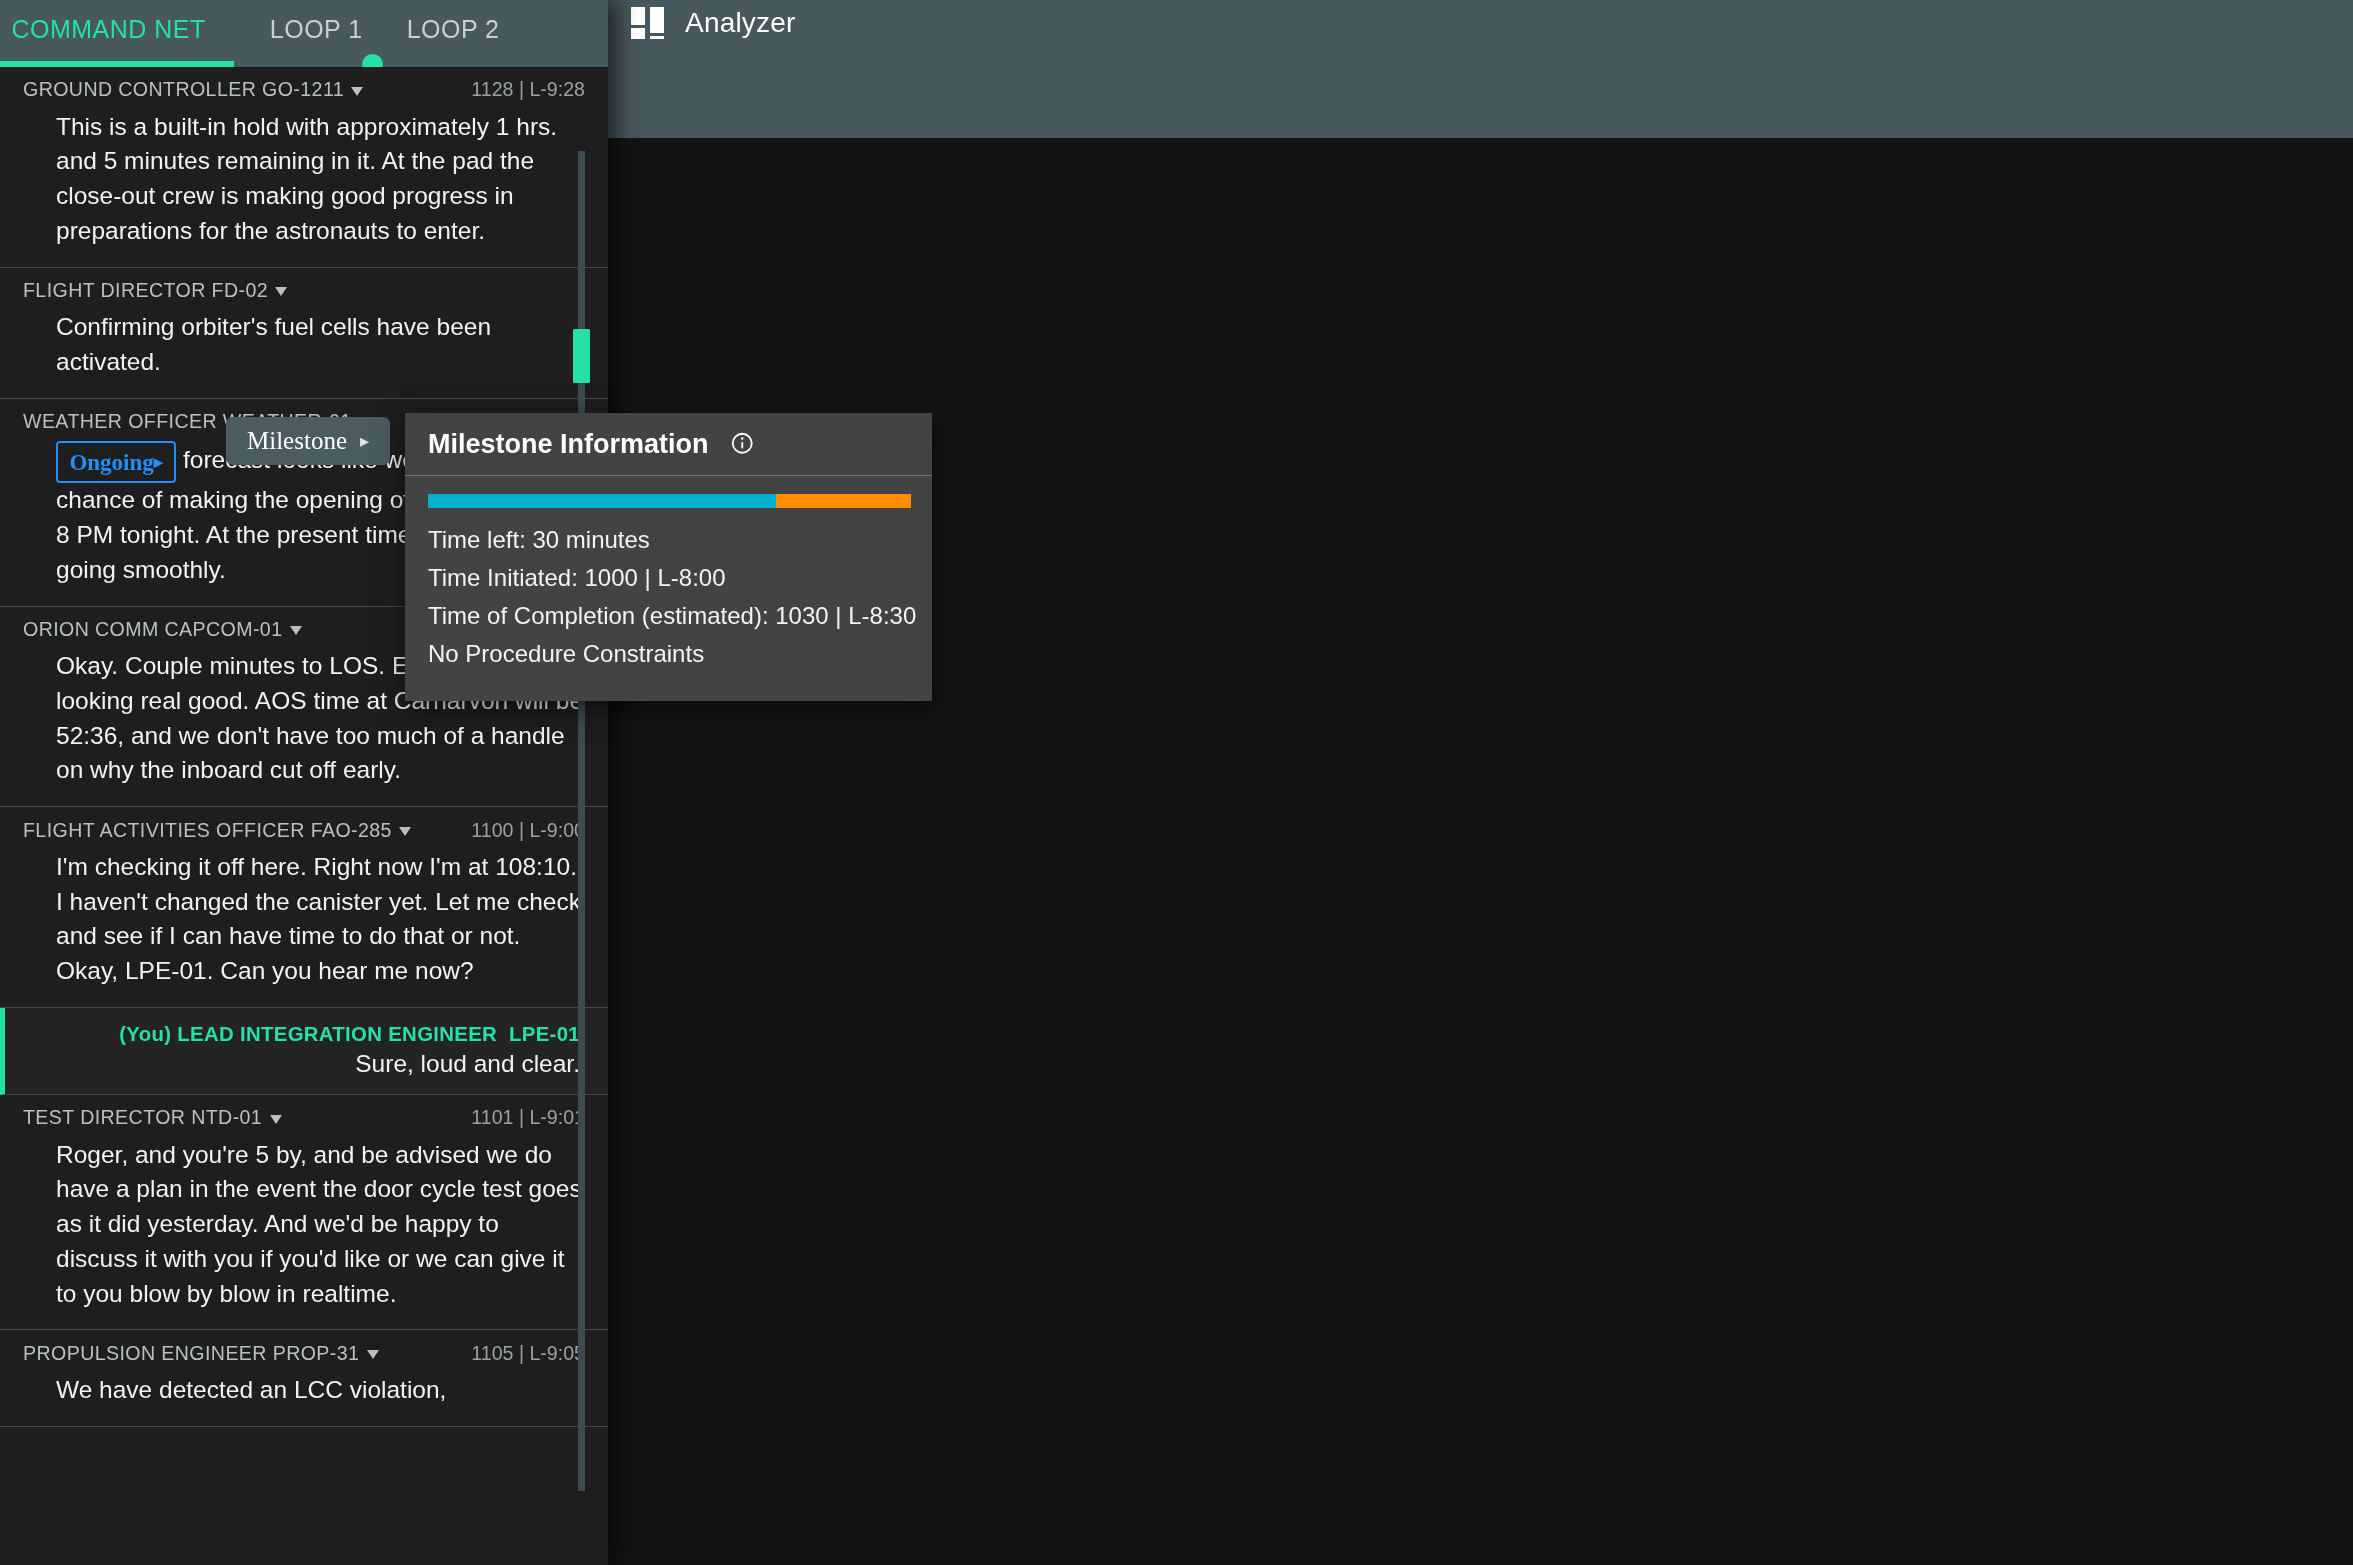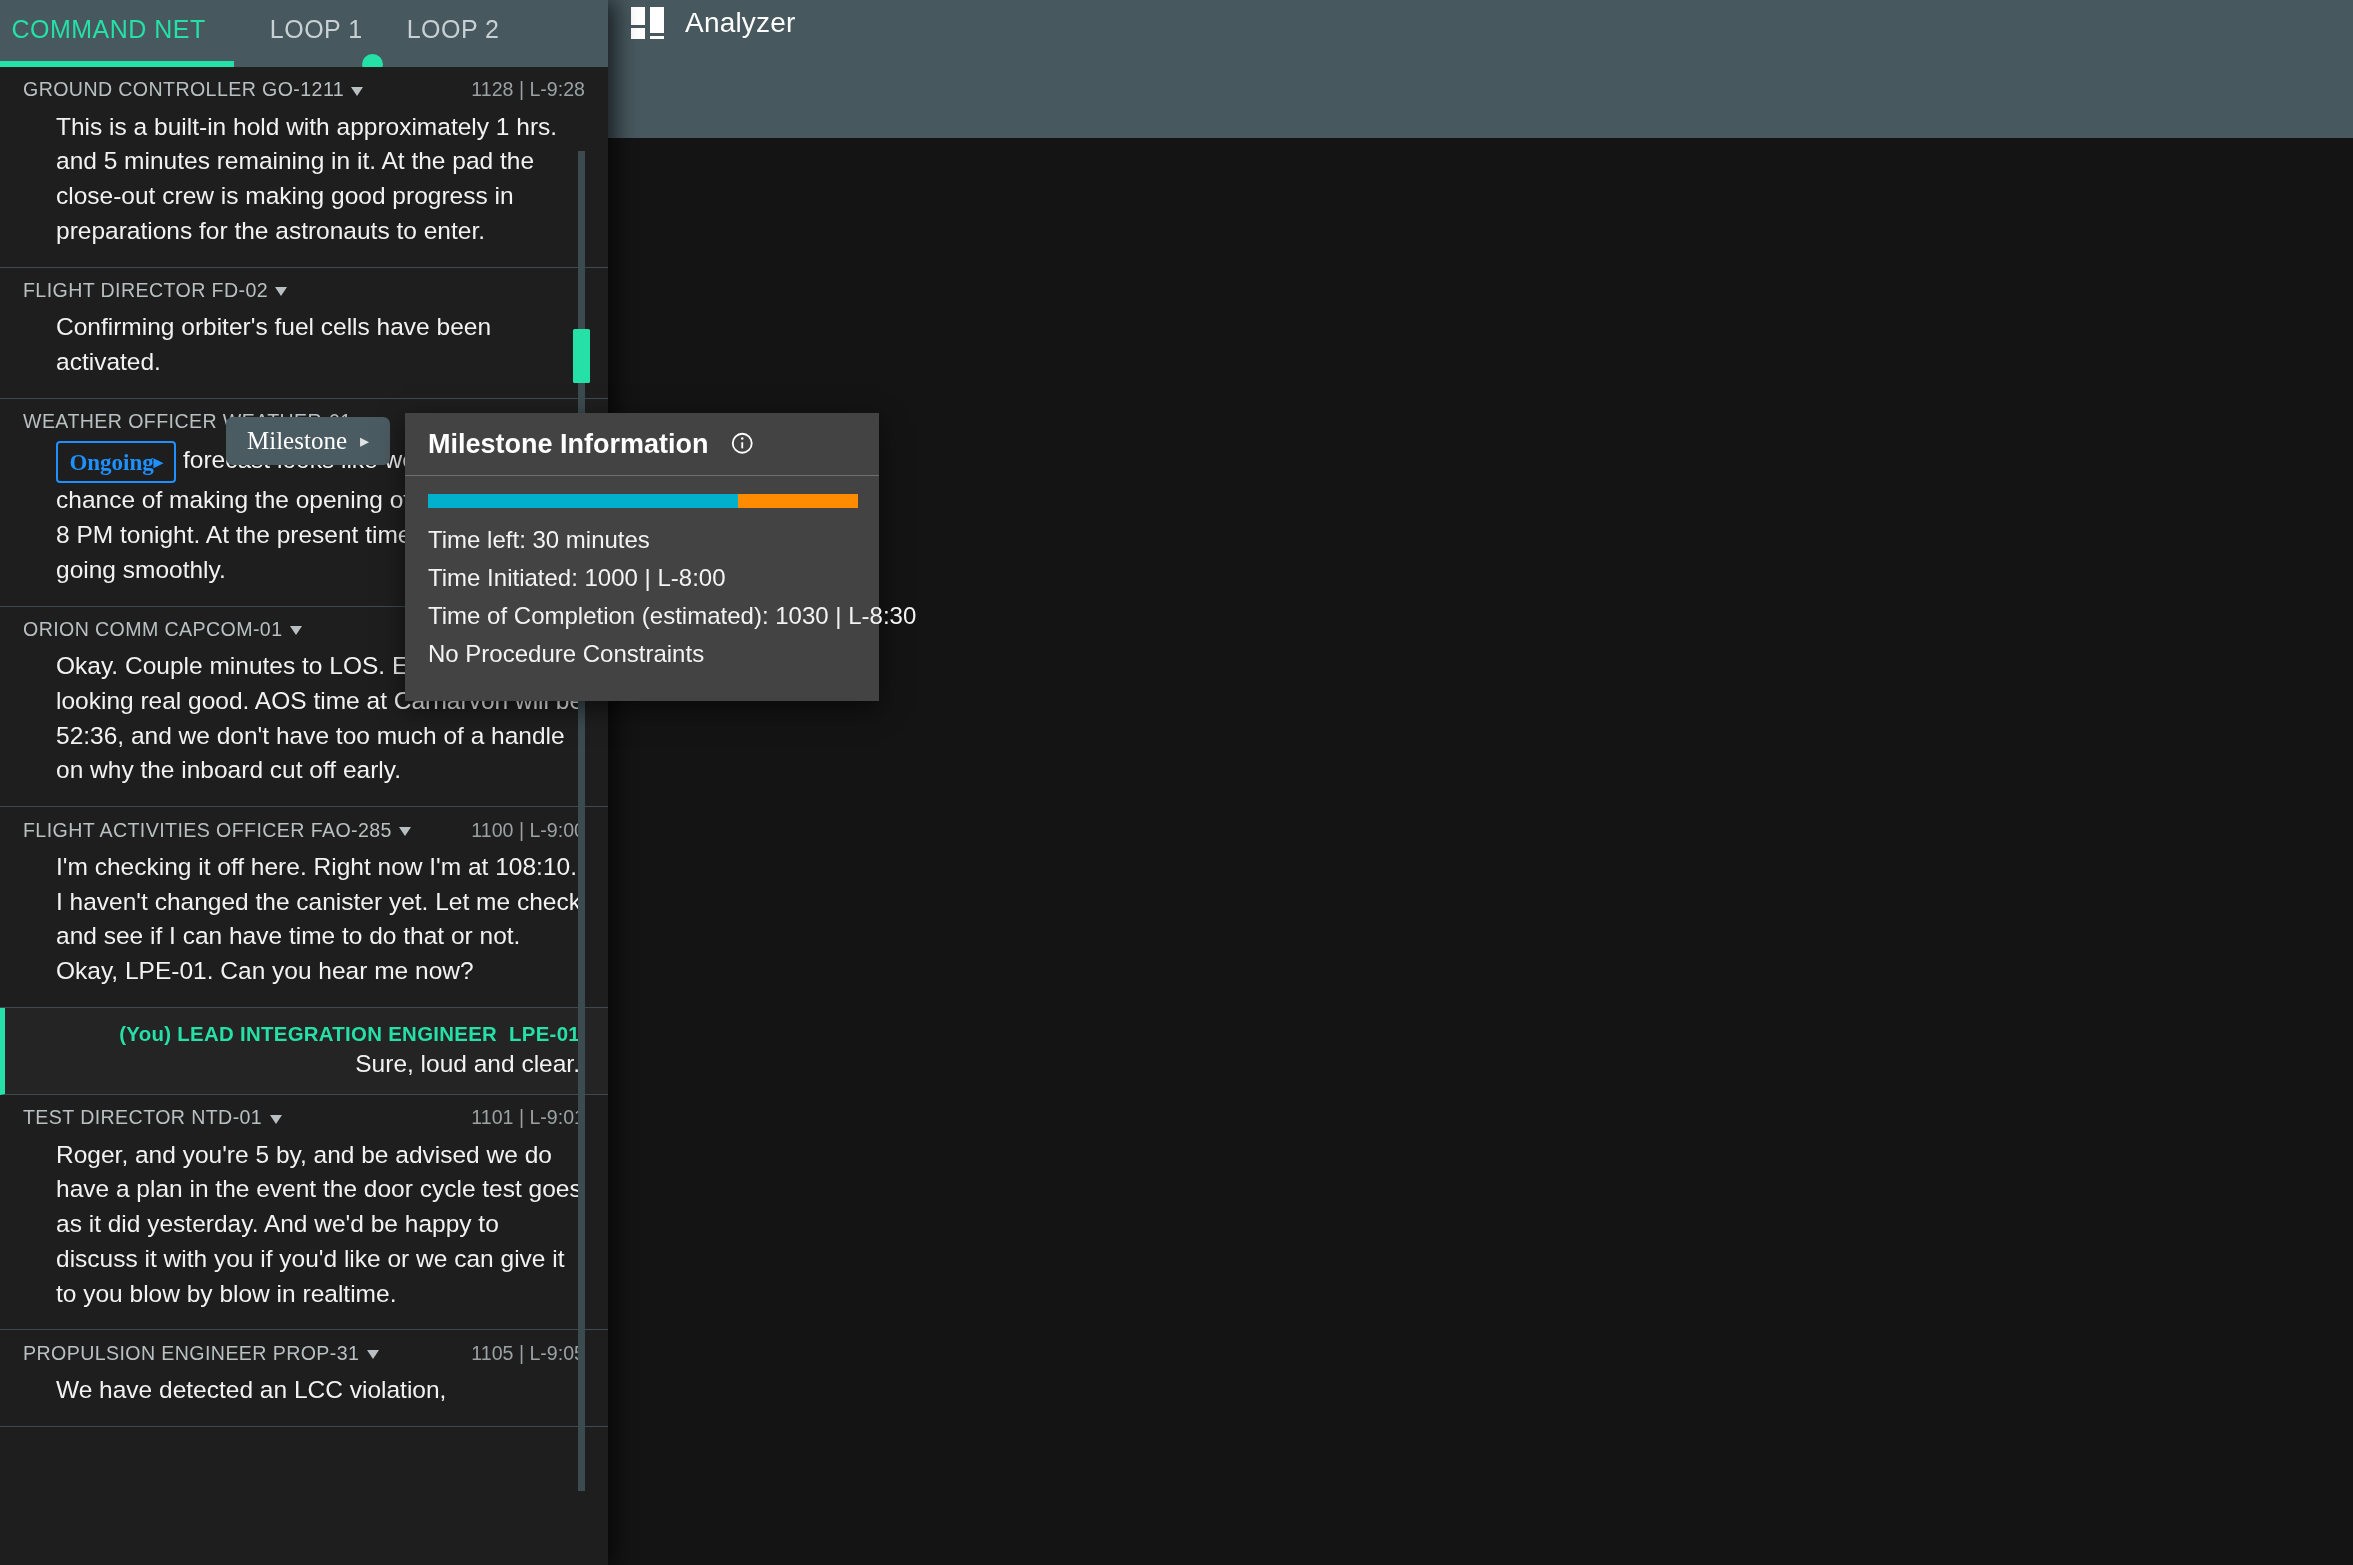--- a/index.html
+++ b/index.html
@@ -134,21 +134,21 @@
   .scroll-track {
     position: absolute; right: 23px; top: 84px; width: 7.4px; bottom: 0; background: #3b4b50;
   }
   .scroll-thumb {
     position: absolute; right: 18px; top: 262px; width: 17px; height: 54px;
     background: #25e0a7; border-radius: 1.6px; cursor: pointer;
   }
 
   
   .tooltip {
-    position: absolute; left: 405px; top: 413px; width: 474px;
+    position: absolute; left: 405px; top: 413px; width: 527px;
     background: #434343; z-index: 60;
     box-shadow: 0 8.2px 24.5px rgba(0,0,0,.55);
   }
   .tooltip-head {
     display: flex; align-items: center; gap: 16.3px;
     padding: 16.3px 21px 14.7px 23px; border-bottom: 1.6px solid #6f6f6f;
   }
   .tooltip-title { color: #ffffff; font-size: 27px; font-weight: bold; white-space: nowrap; }
   .info-icon { margin-left: 4.9px; }
   .tooltip-bar {

